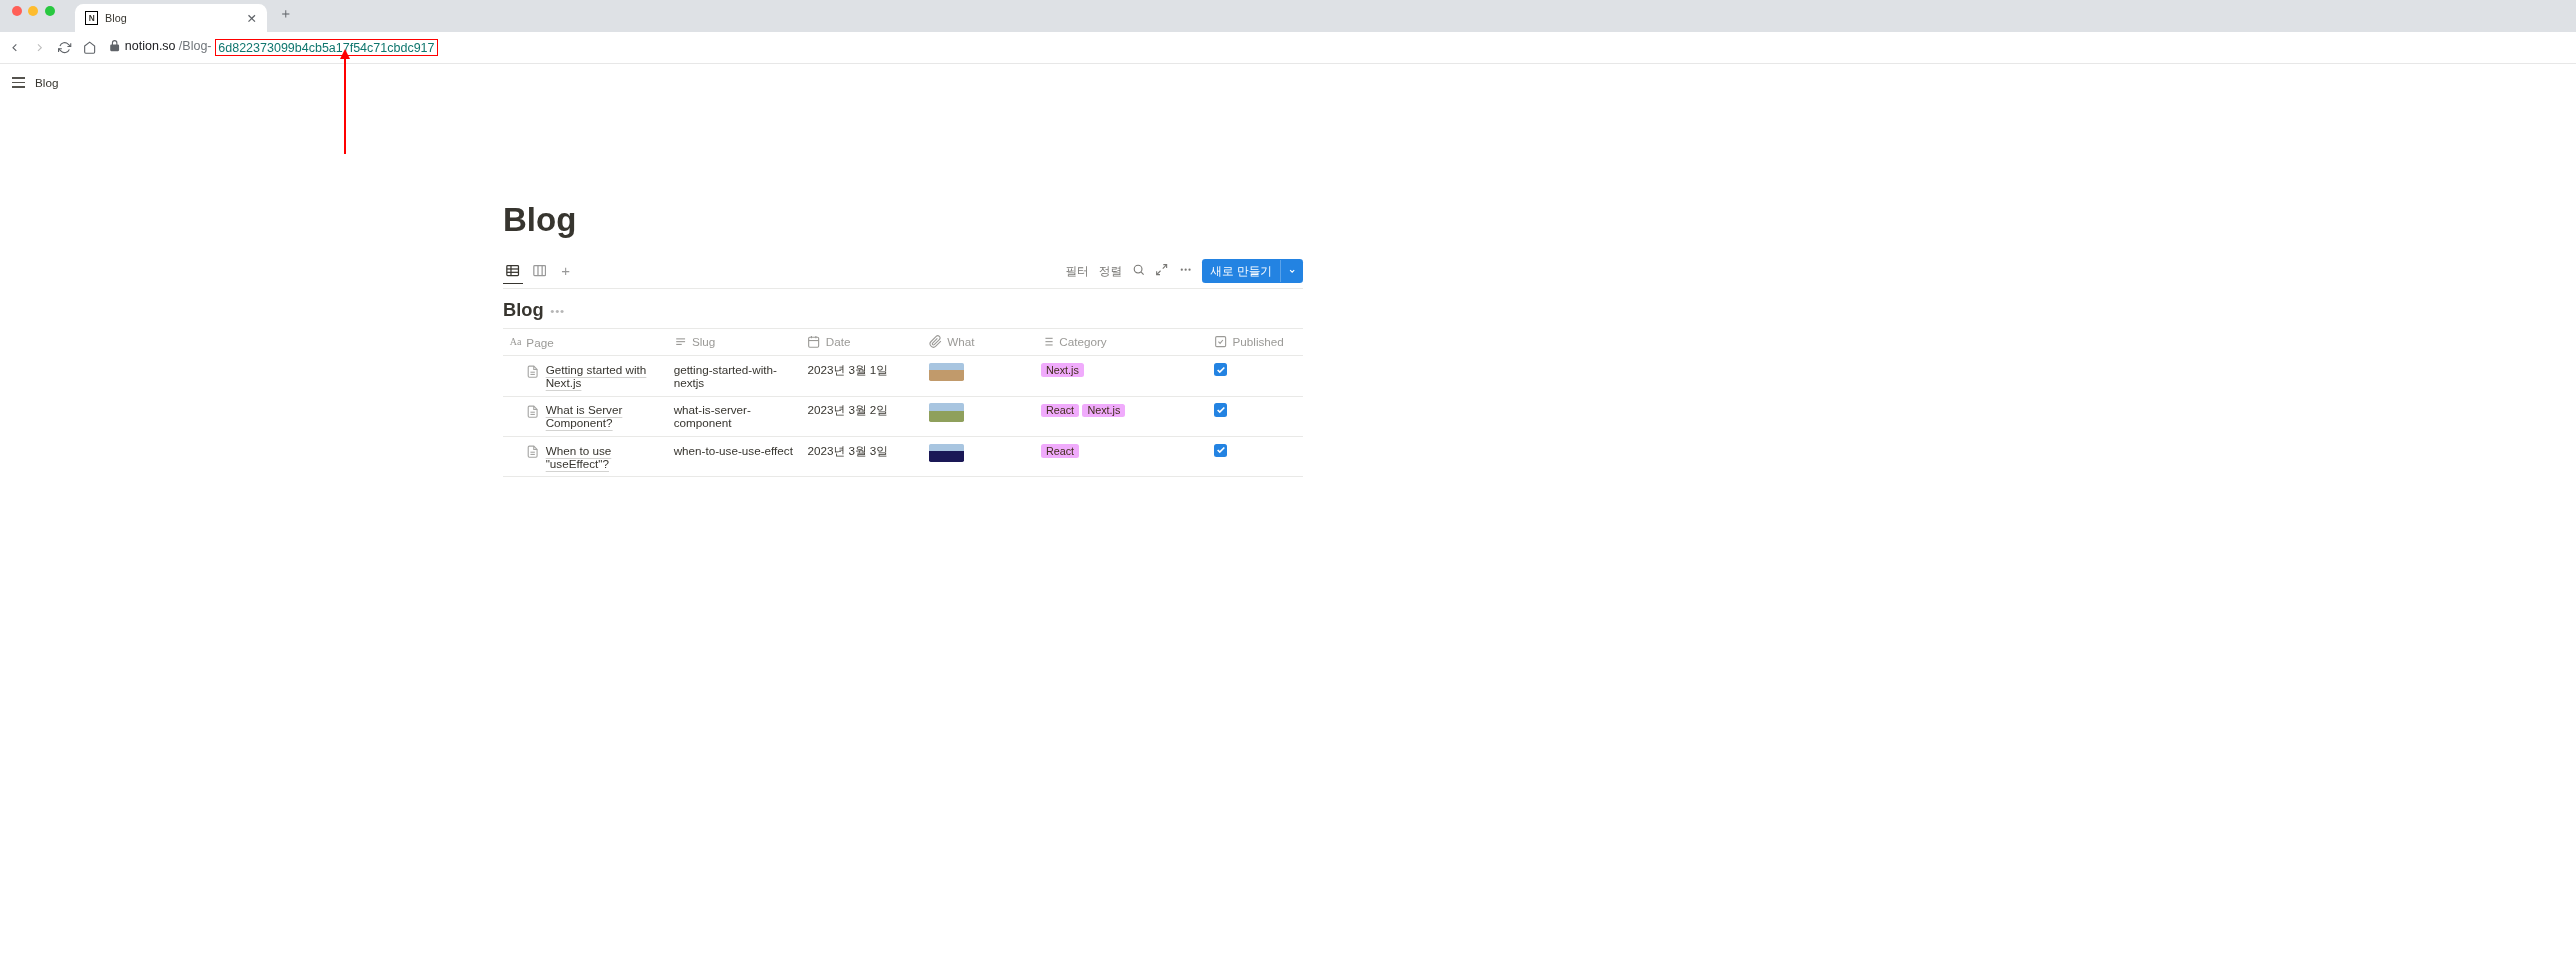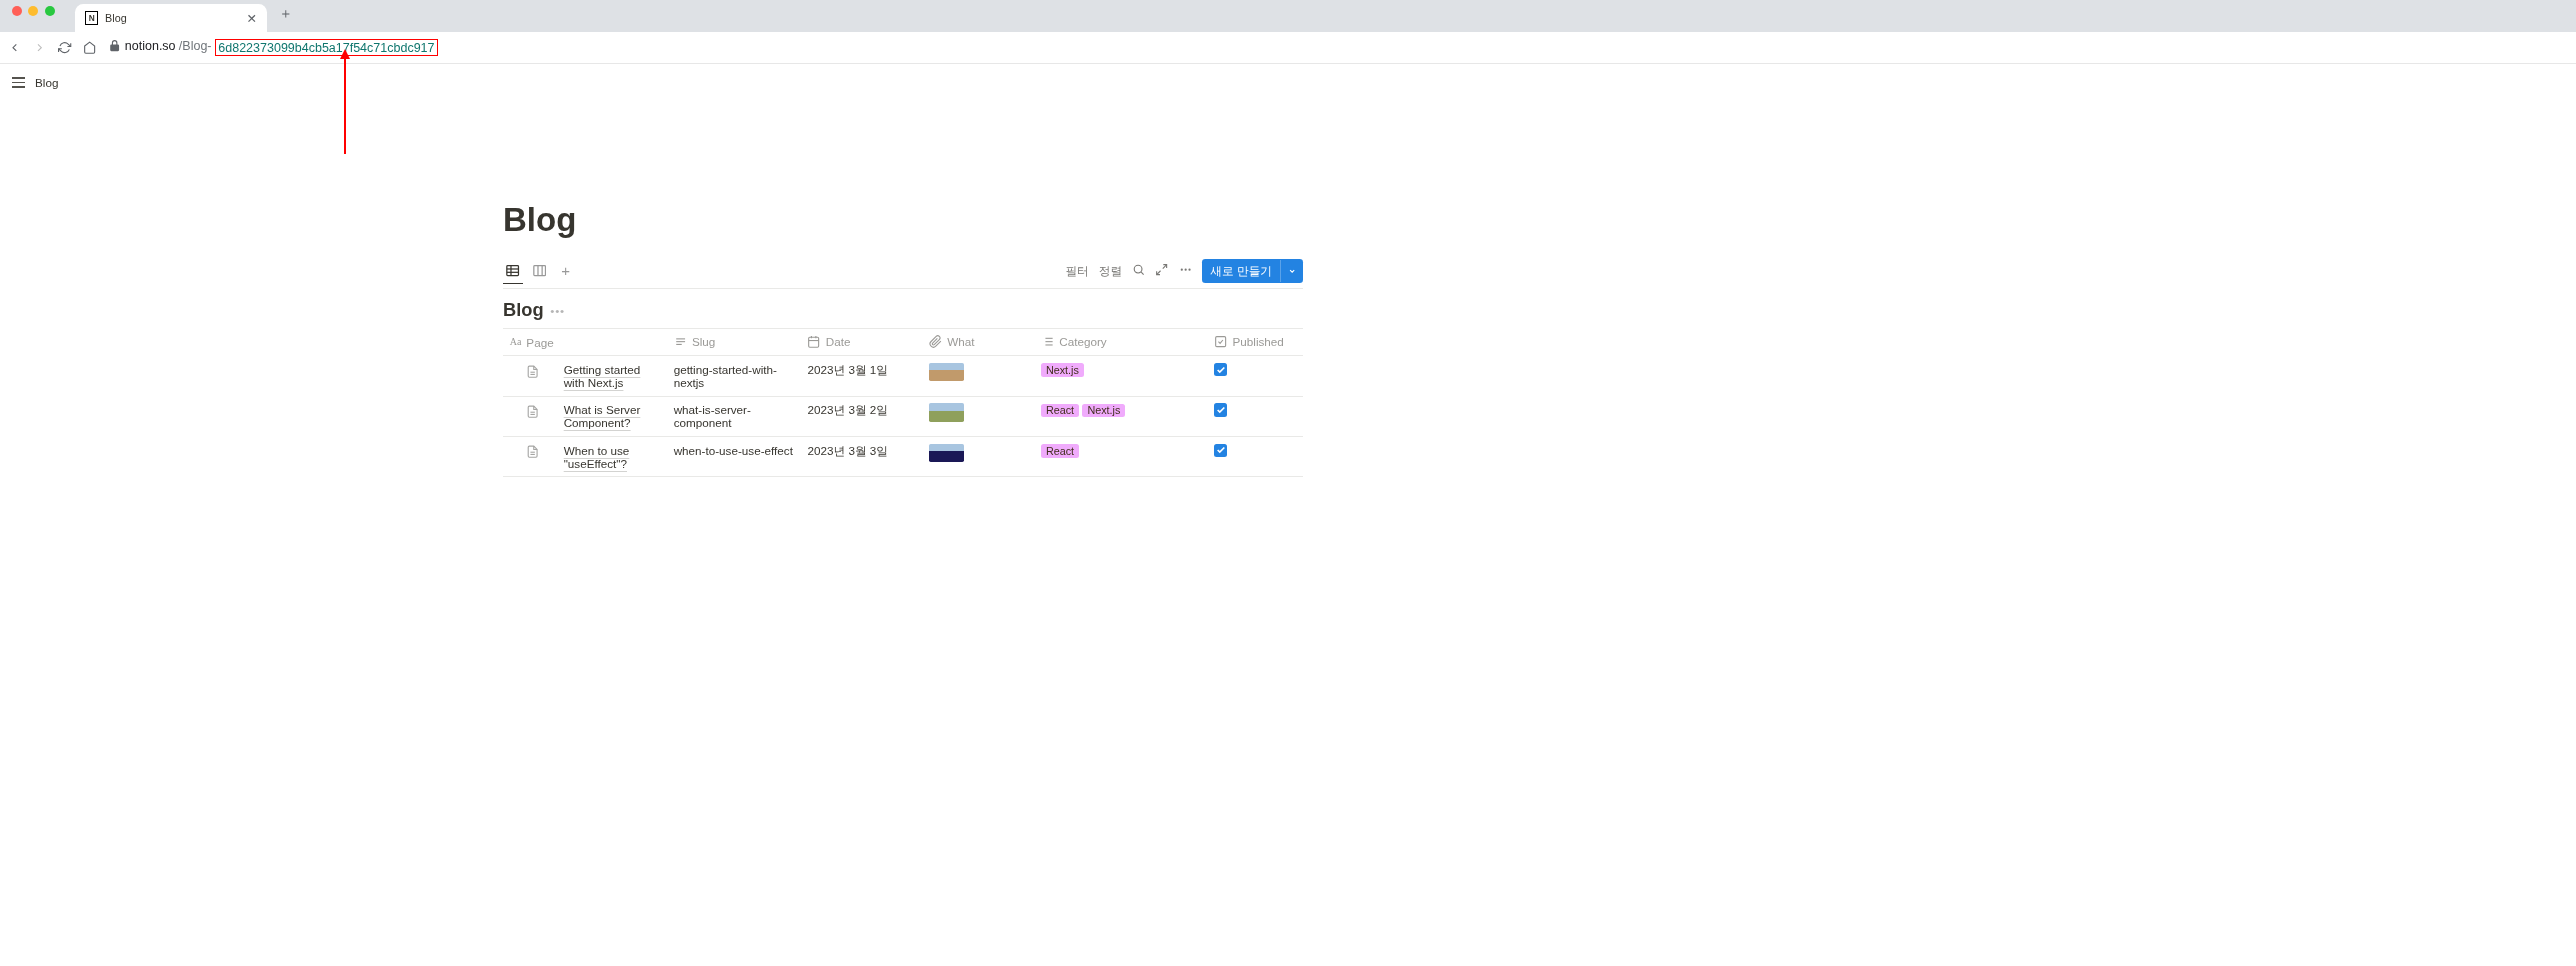--- a/index.html
+++ b/index.html
@@ -185,21 +185,21 @@
       border-top: 0.8px solid #e9e9e7;
       font-size: 11.7px;
     }
     .table th .th-inner { display: flex; align-items: flex-start; gap: 5px; }
     .table td {
       padding: 6.7px 6.7px;
       border-bottom: 0.8px solid #e9e9e7;
       vertical-align: top;
       font-size: 11.7px;
     }
-    .page-cell { display: flex; align-items: flex-start; gap: 24px; padding-left: 16.7px;}
+    .page-cell { display: flex; align-items: flex-start; gap: 6px; padding-left: 16.7px;}
     .page-icon { color: #a5a5a3; flex-shrink: 0; margin-top:1.7px;}
     .page-link { color: #37352f; text-decoration: underline; text-decoration-color: #d3d3d1; text-underline-offset: 2.5px; font-weight:500;}
     .tag {
       display: inline-block;
       background: #f0abfc;
       color: #402c1b;
       border-radius: 2.5px;
       padding: 0.8px 5px;
       font-size: 10.8px;
       margin-right: 3.3px;

